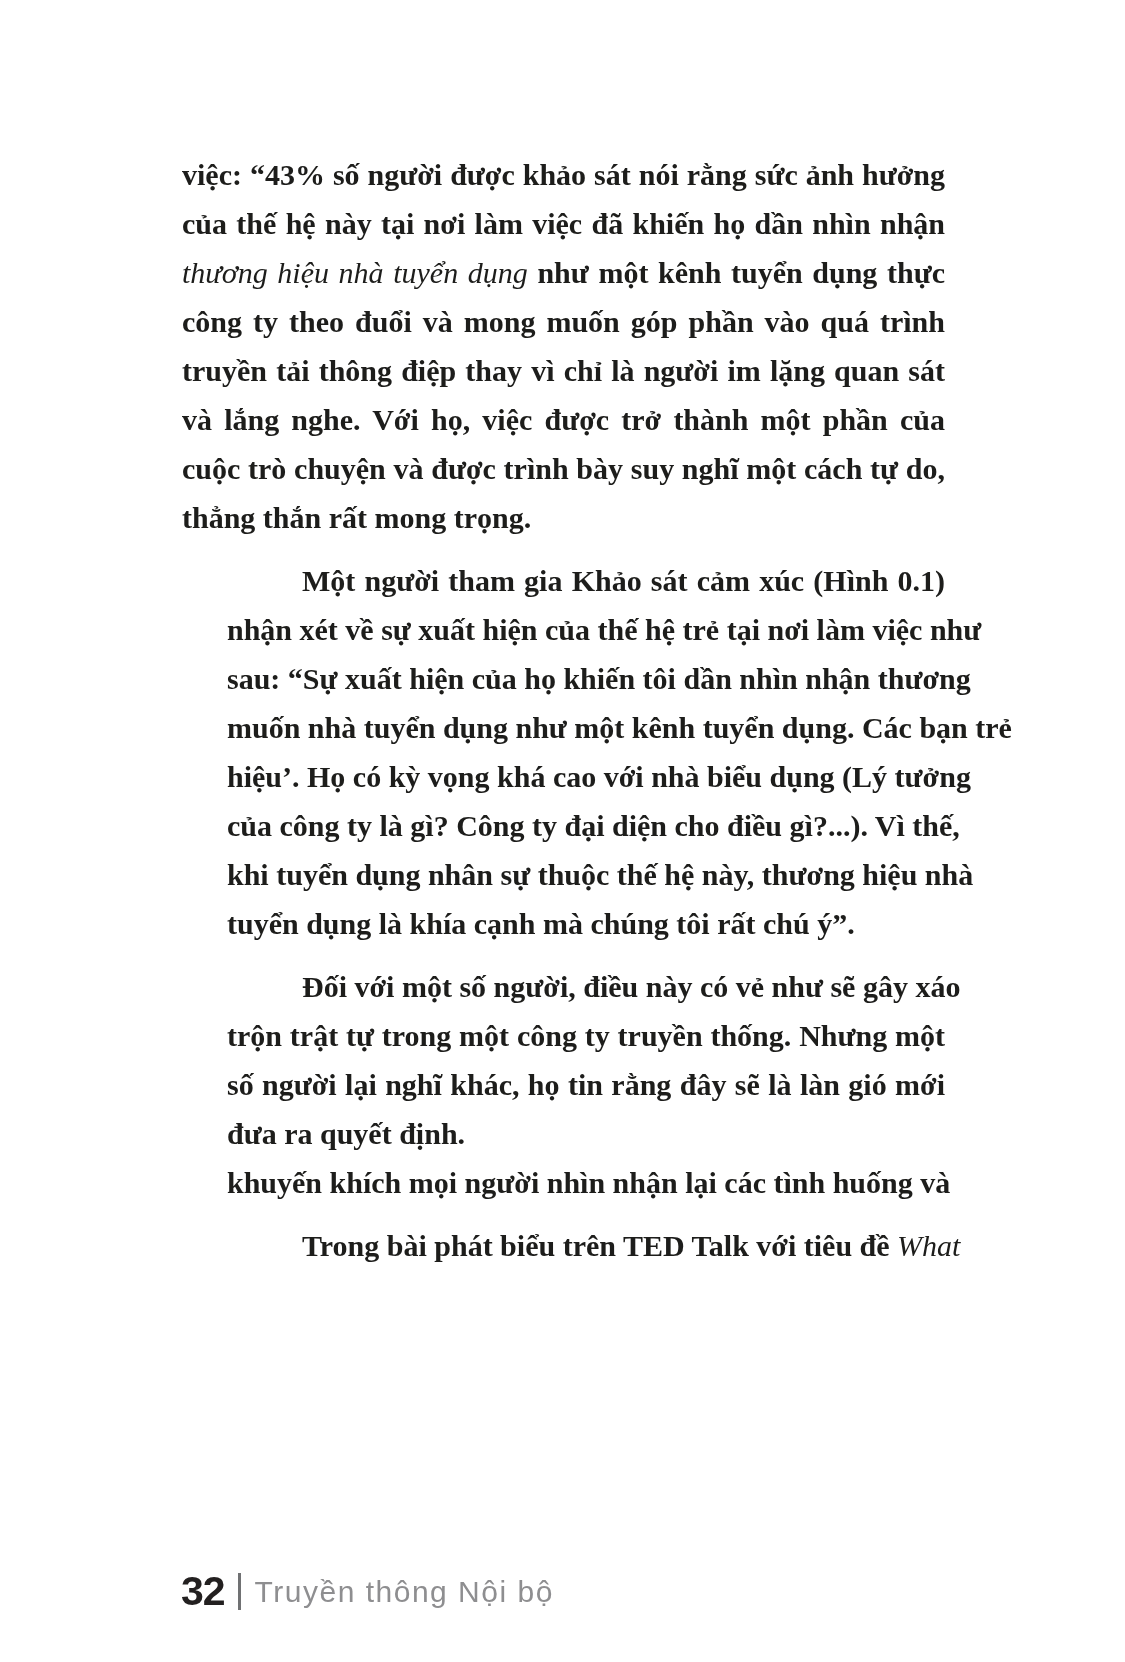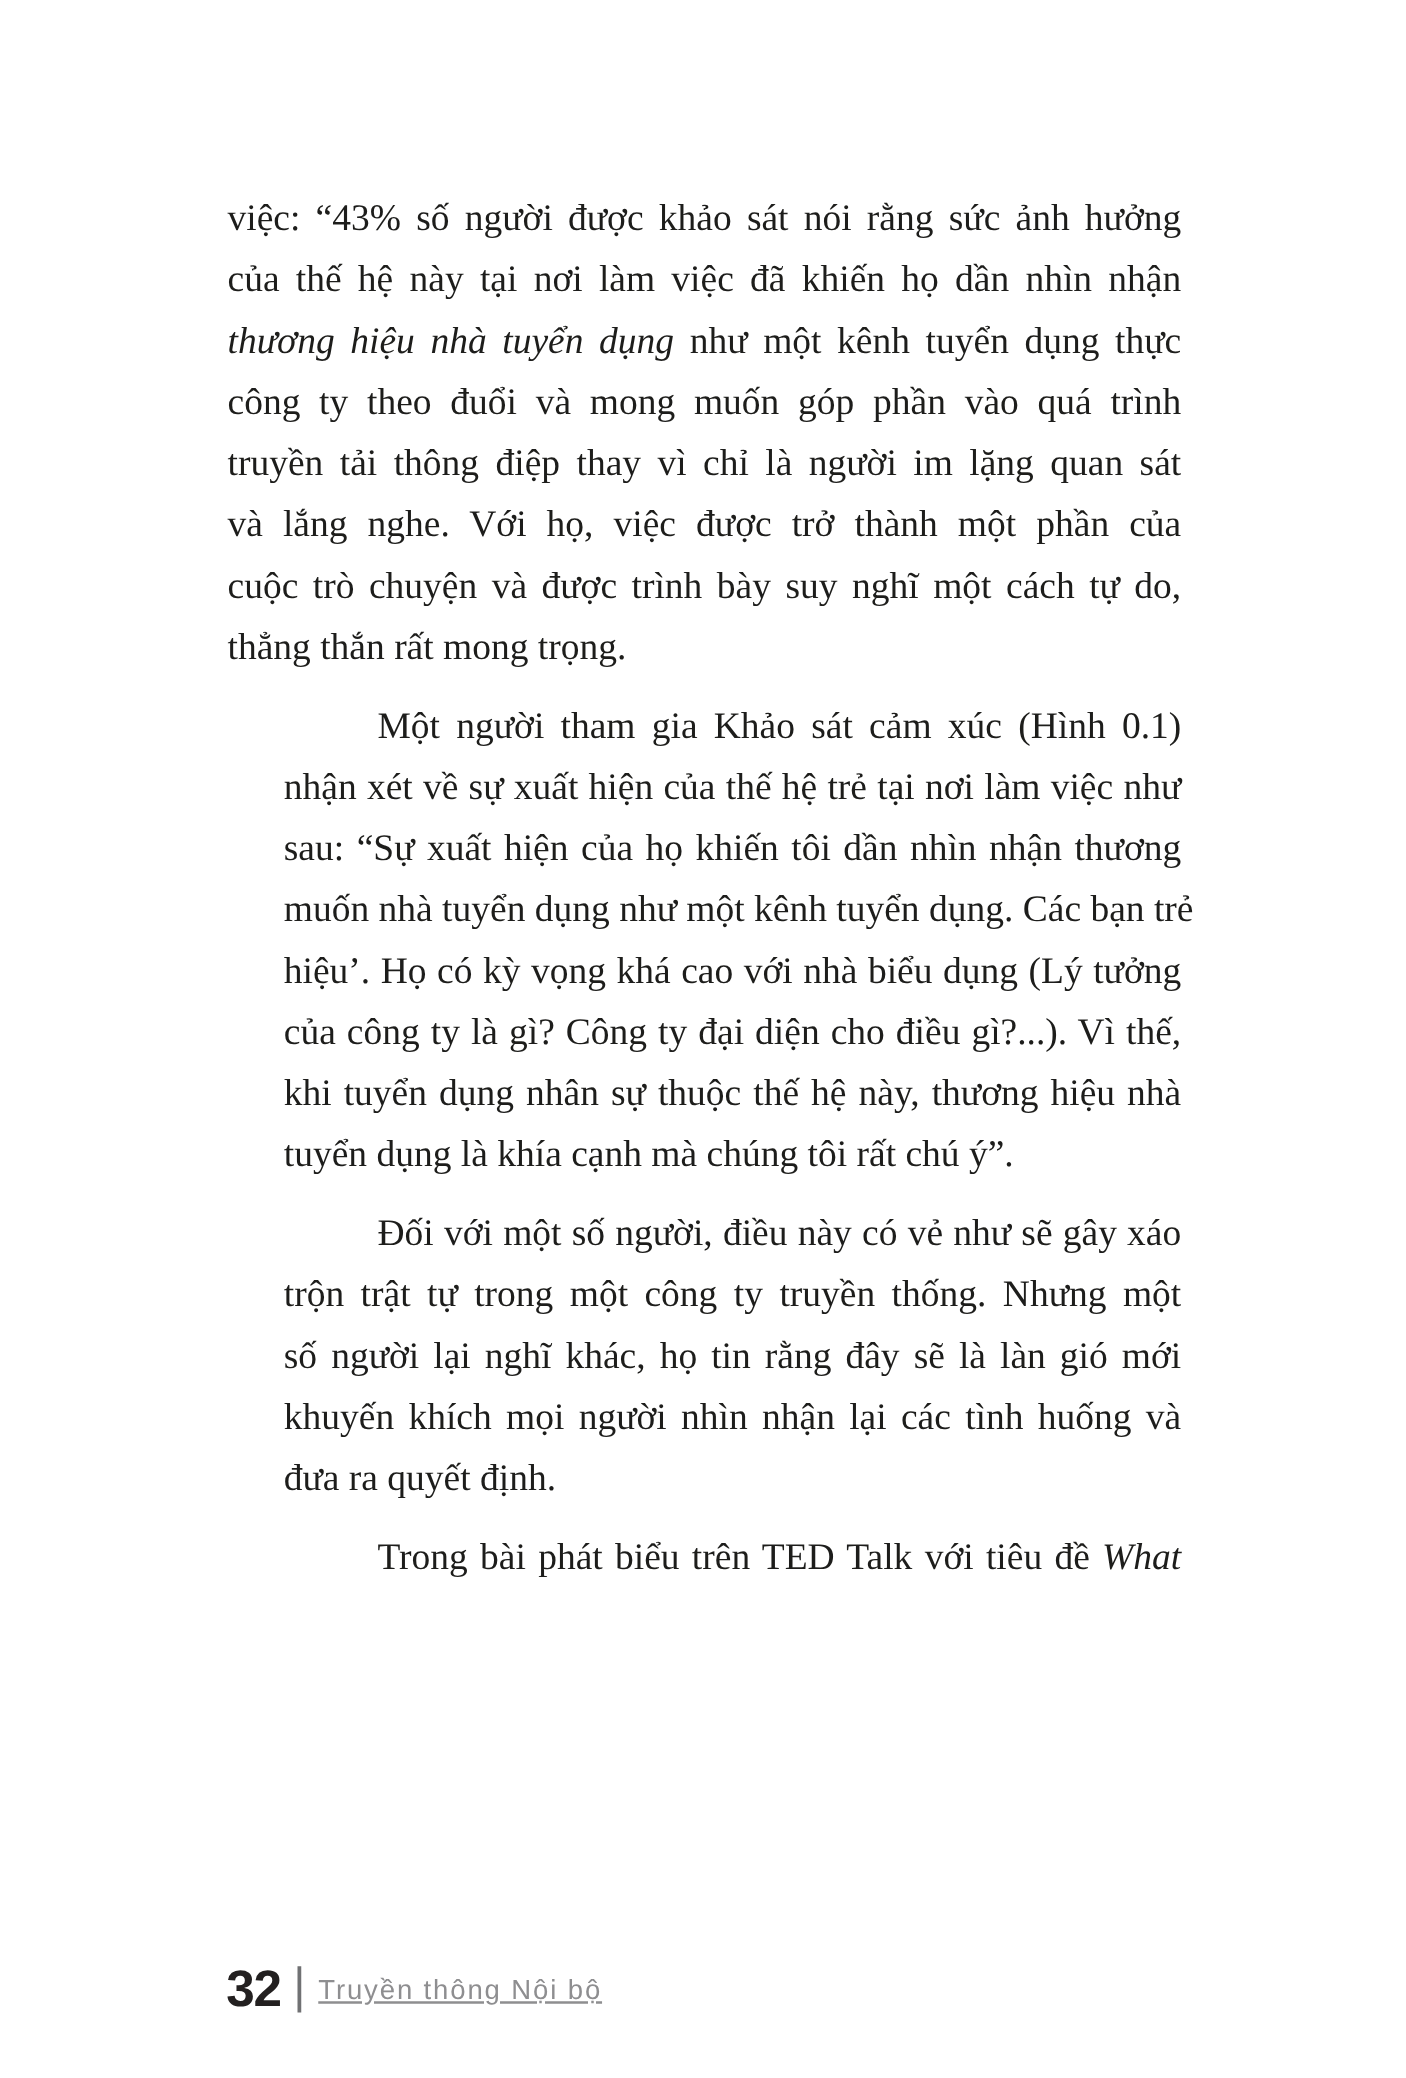--- a/index.html
+++ b/index.html
@@ -45,20 +45,21 @@
     text-align-last: left;
   }
   .para.indent .line:first-child {
     text-indent: 75px;
   }
   .it {
     font-style: italic;
   }
   .rg {
     font-style: normal;
+    font-weight: bold;
   }
   .footer {
     position: absolute;
     left: 181px;
     top: 1571px;
     display: flex;
     align-items: center;
     font-family: "Liberation Sans", "DejaVu Sans", sans-serif;
   }
   .page-num {
@@ -68,25 +69,24 @@
     letter-spacing: -1px;
     color: var(--number-color, #232020);
   }
   .footer-bar {
     width: 3px;
     height: 37px;
     background: var(--bar-color, #707173);
     margin: 0 14px 0 13px;
   }
   .book-title {
-    font-size: 22px;
+    font-size: 30px;
     line-height: 30px;
     letter-spacing: 1.5px;
     color: var(--title-color, #8e8e90);
-    text-decoration: underline;
   }
 </style>
 </head>
 <body style="--text-color: #1d1d1b; --number-color: #232020; --bar-color: #707173; --title-color: #8e8e90; background: rgb(255, 255, 255);">
 
 <div class="page">
 
   <div class="text-content">
       <div class="para">
         <div class="line"><span class="rg">việc: “43% số người được khảo sát nói rằng sức ảnh hưởng</span></div>
@@ -105,22 +105,22 @@
         <div class="line"><span class="rg">muốn nhà tuyển dụng như một kênh tuyển dụng. Các bạn trẻ</span></div>
         <div class="line"><span class="rg">hiệu’. Họ có kỳ vọng khá cao với nhà biểu dụng (Lý tưởng</span></div>
         <div class="line"><span class="rg">của công ty là gì? Công ty đại diện cho điều gì?...). Vì thế,</span></div>
         <div class="line"><span class="rg">khi tuyển dụng nhân sự thuộc thế hệ này, thương hiệu nhà</span></div>
         <div class="line noj"><span class="rg">tuyển dụng là khía cạnh mà chúng tôi rất chú ý”.</span></div>
       </div>
       <div class="para indent">
         <div class="line"><span class="rg">Đối với một số người, điều này có vẻ như sẽ gây xáo</span></div>
         <div class="line"><span class="rg">trộn trật tự trong một công ty truyền thống. Nhưng một</span></div>
         <div class="line"><span class="rg">số người lại nghĩ khác, họ tin rằng đây sẽ là làn gió mới</span></div>
+        <div class="line noj"><span class="rg">đưa ra quyết định.</span></div>
         <div class="line"><span class="rg">khuyến khích mọi người nhìn nhận lại các tình huống và</span></div>
-        <div class="line noj"><span class="rg">đưa ra quyết định.</span></div>
       </div>
       <div class="para indent">
         <div class="line"><span class="rg">Trong bài phát biểu trên TED Talk với tiêu đề </span><span class="it">What</span></div>
       </div>
     </div>
 
   <div class="footer">
     <span class="page-num">32</span>
     <span class="footer-bar"></span>
     <span class="book-title">Truyền thông Nội bộ</span>

